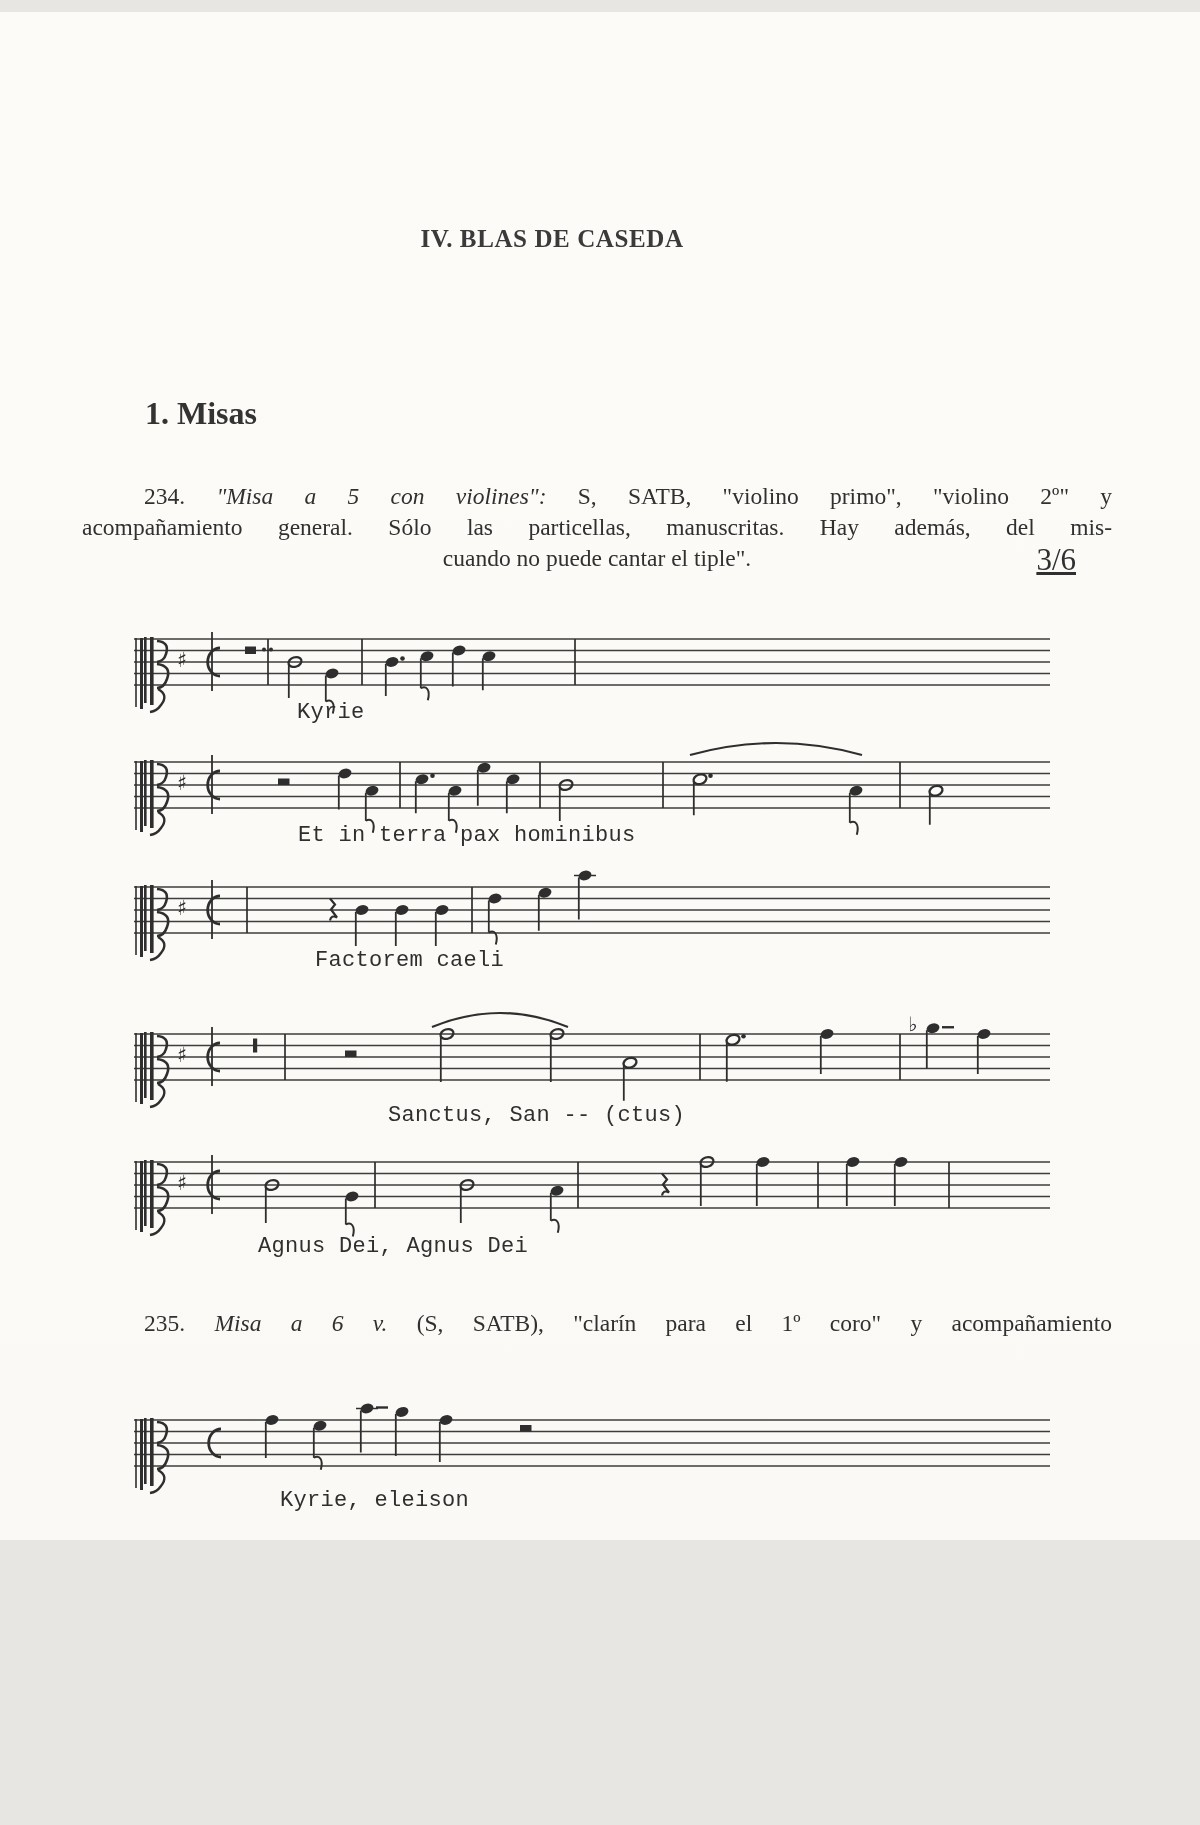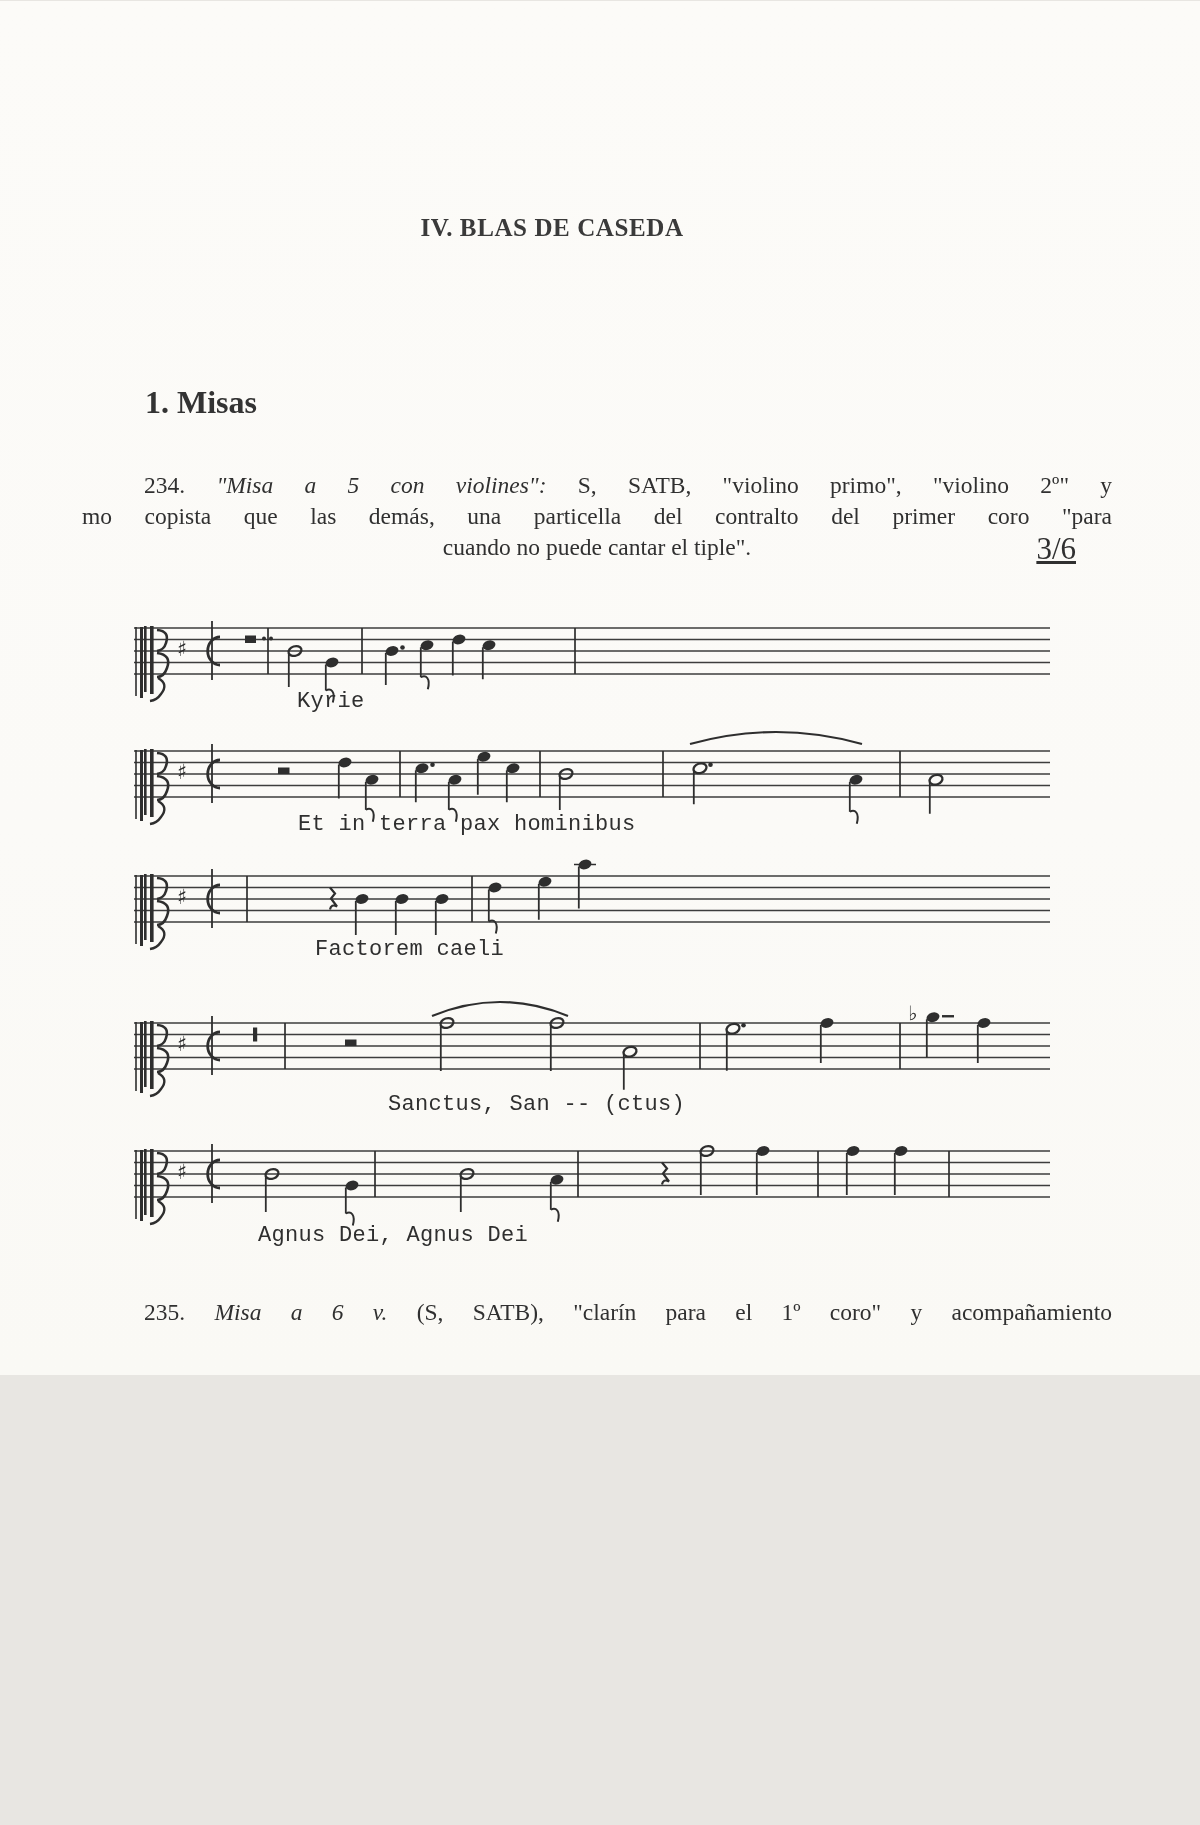--- a/index.html
+++ b/index.html
@@ -1,19 +1,19 @@
 <!DOCTYPE html>
 <html><head>
 <meta charset="utf-8">
 <style>
   html,body{margin:0;padding:0;background:#e8e6e2;}
   #page{
     position:relative;
-    width:1200px;height:1374px;
-    margin:1px auto;
+    width:1200px;height:1528px;
+    margin:12px auto;
     background:linear-gradient(180deg,#fcfbf8 0%,#fbfaf7 60%,#faf9f5 100%);
     overflow:hidden;
     color:#2c2c2c;
     font-family:"Liberation Serif", serif;
   }
   .chapter-title{
     position:absolute;top:213px;left:0;width:1104px;
     text-align:center;font-size:25px;font-weight:bold;letter-spacing:0.6px;
     color:#3a3a3a;
   }
@@ -51,21 +51,21 @@
 <body>
 
 <div id="page">
 
   <div class="chapter-title">IV. BLAS DE CASEDA</div>
 
   <div class="section-heading">1. Misas</div>
 
   <div class="entry" id="entry-234">
       <div class="pline just"><span class="ind"></span><span>234. </span><i>"Misa a 5 con violines":</i><span>  S, SATB, "violino primo", "violino 2º" y</span></div>
-      <div class="pline just"><span>mo copista que las demás, una particella del contralto del primer coro "para</span></div>
+      <div class="pline just"><span>acompañamiento general. Sólo las particellas, manuscritas. Hay además, del mis-</span></div>
       <div class="pline"><span>cuando no puede cantar el tiple".</span><span class="ref">3/6</span></div>
     </div>
 
   <div id="staves">
       <svg width="940" height="150" class="music-svg" style="top: 585px;">
         <line x1="0" y1="42" x2="916" y2="42" stroke="#3d3d3d" stroke-width="1.3"></line>
         <line x1="0" y1="53.5" x2="916" y2="53.5" stroke="#3d3d3d" stroke-width="1.3"></line>
         <line x1="0" y1="65" x2="916" y2="65" stroke="#3d3d3d" stroke-width="1.3"></line>
         <line x1="0" y1="76.5" x2="916" y2="76.5" stroke="#3d3d3d" stroke-width="1.3"></line>
         <line x1="0" y1="88" x2="916" y2="88" stroke="#3d3d3d" stroke-width="1.3"></line>

